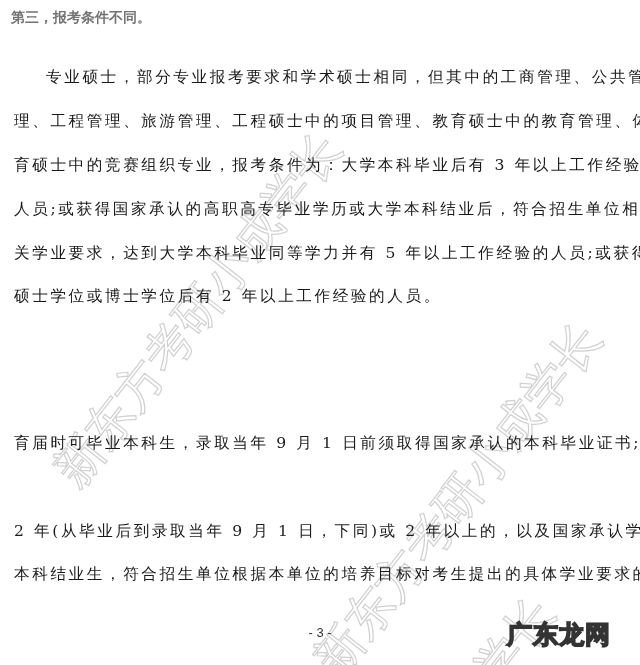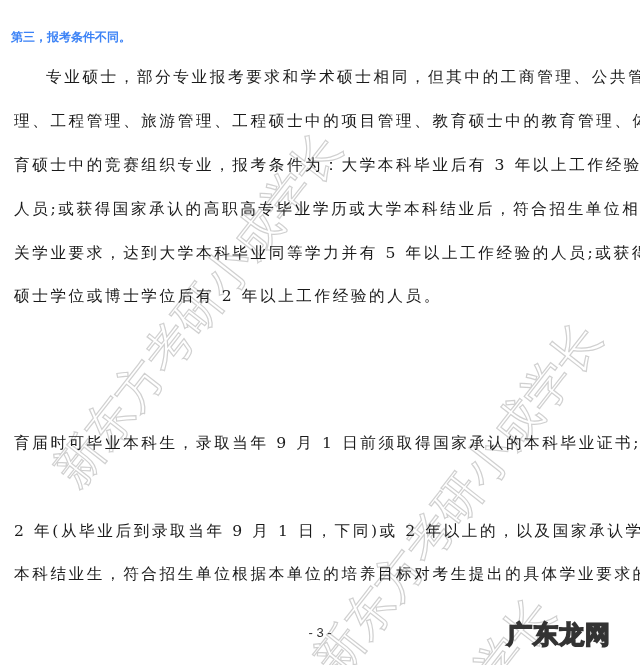--- a/index.html
+++ b/index.html
@@ -6,23 +6,22 @@
   body {
     width: 640px; height: 665px; overflow: hidden; position: relative;
     background: #ffffff;
     font-family: "DejaVu Serif", "Liberation Serif", serif;
     color: #1a1a1a;
   }
   .page { position: absolute; left: 0; top: 0; width: 640px; height: 665px; }
   .heading {
     position: absolute; left: 11px; top: 9px;
     font-family: "DejaVu Sans", "Liberation Sans", sans-serif;
-    font-weight: bold; font-size: 12px; color: #3b82f6; letter-spacing: 0px;
+    font-weight: bold; font-size: 14px; color: #737373; letter-spacing: 0px;
     white-space: nowrap;
-    margin-top: 20px;
   }
   .line {
     position: absolute; left: 14px; font-size: 15.6px; line-height: 20px;
     white-space: nowrap; letter-spacing: 2.6px;
   }
   .page-num {
     position: absolute; left: 0; width: 640px; top: 625px; text-align: center;
     font-family: "Liberation Sans", sans-serif; font-size: 13px; color: #333;
   }
   .brand {

